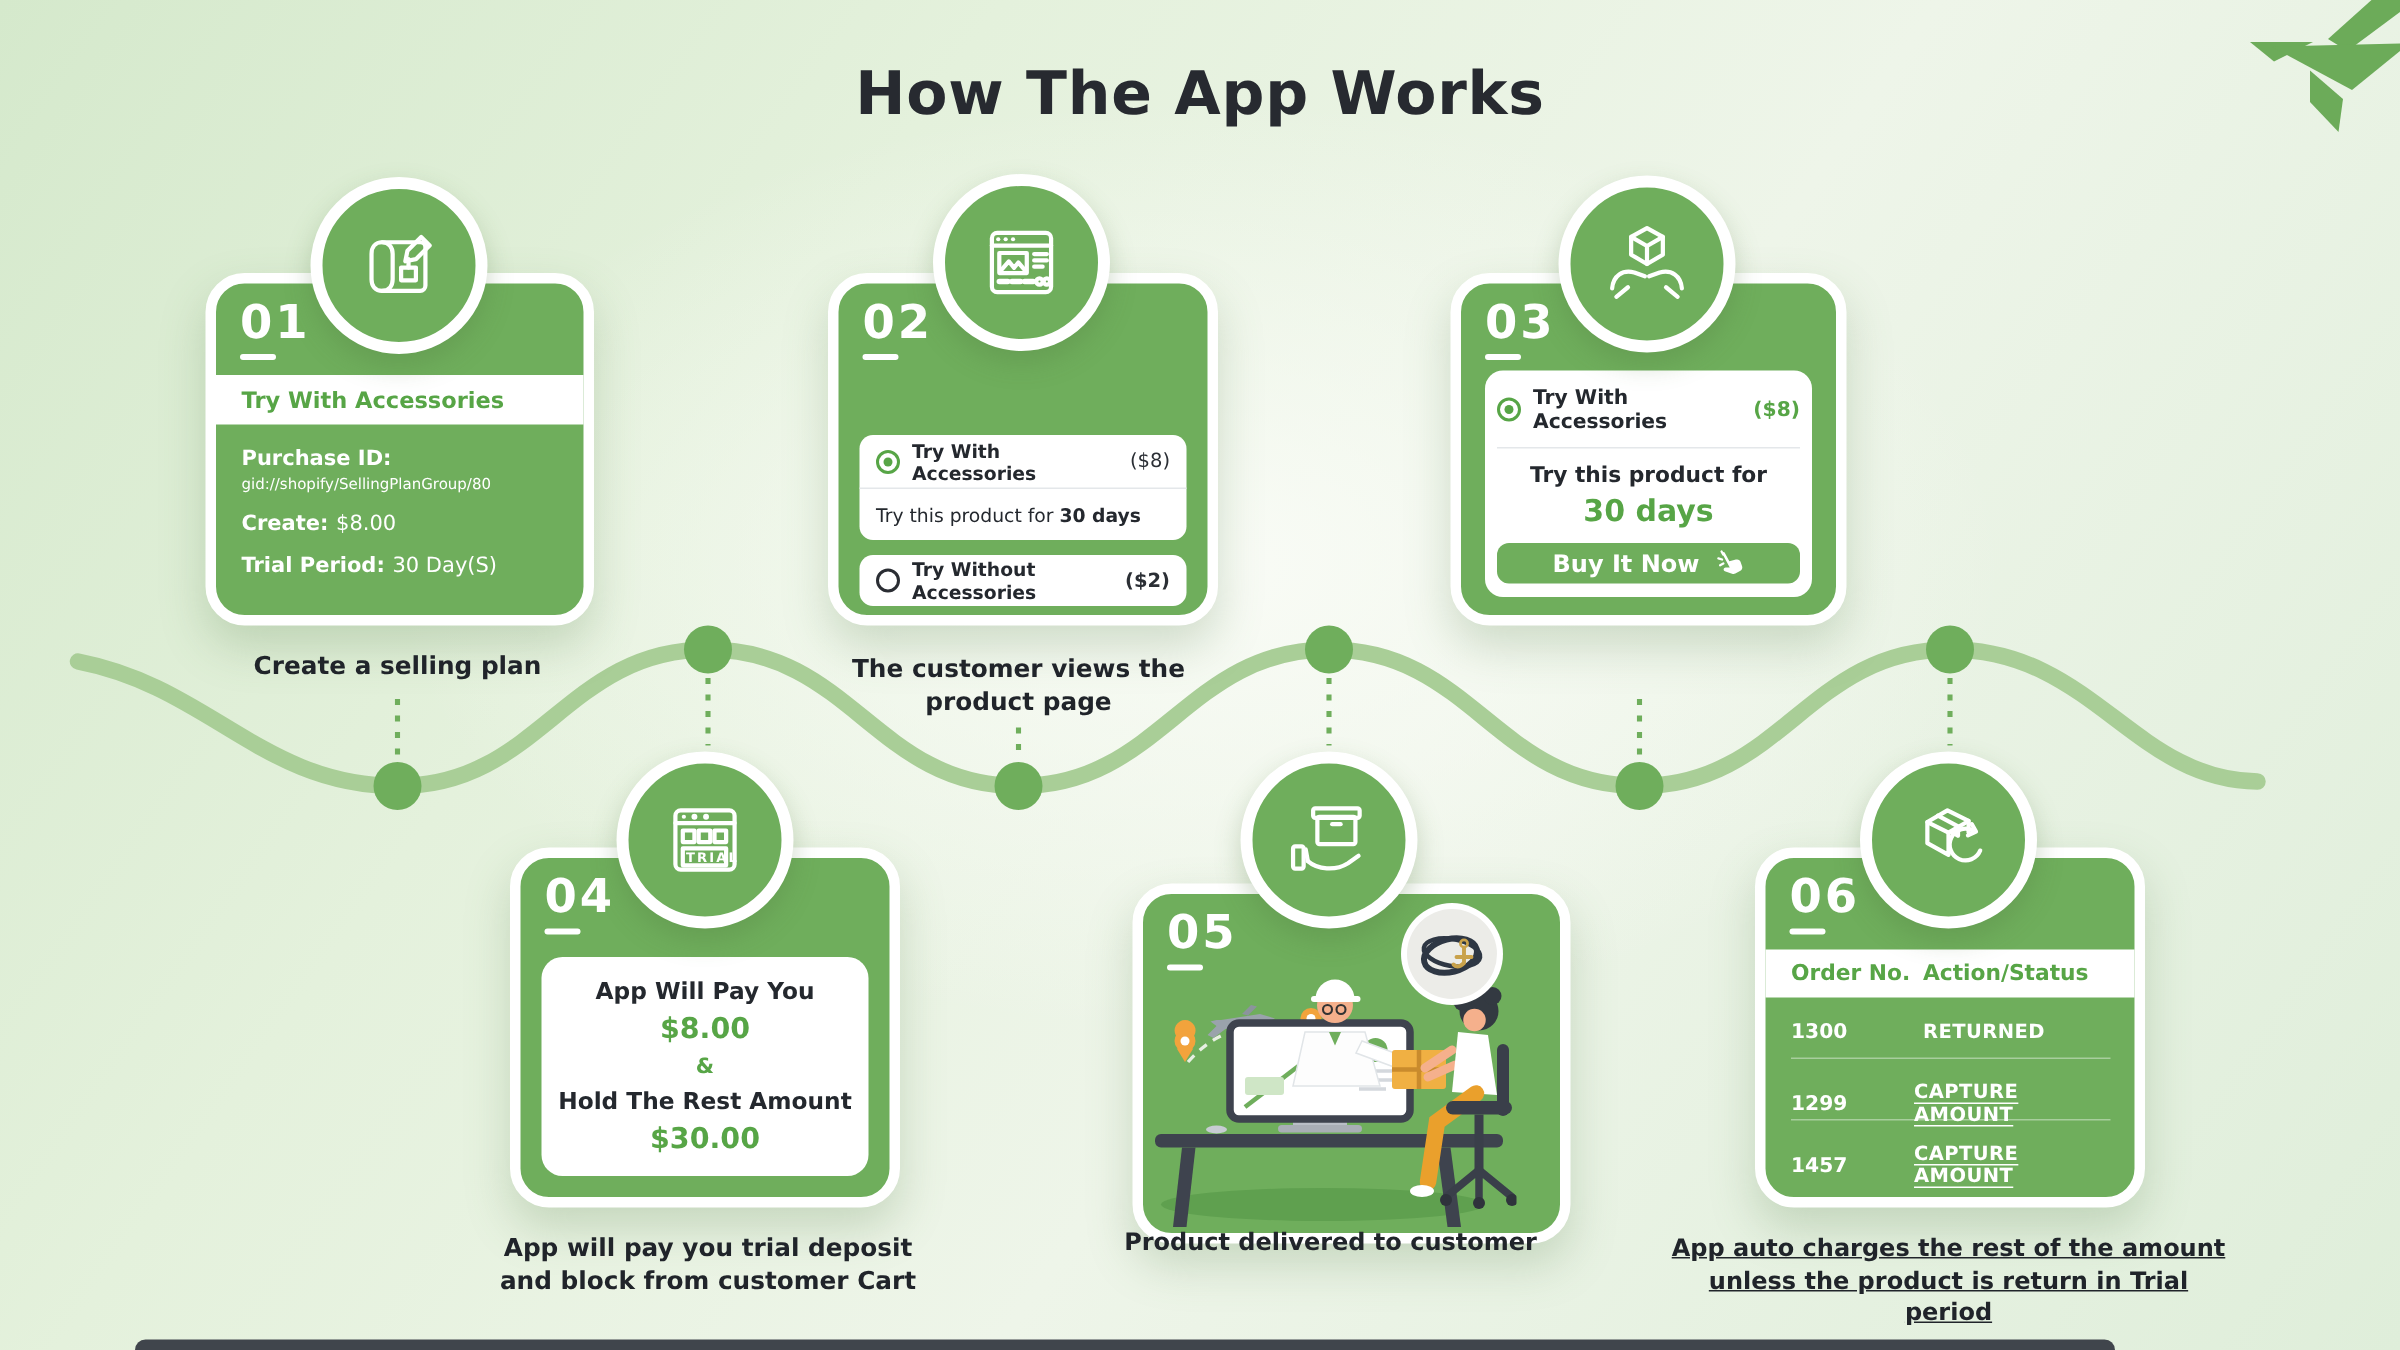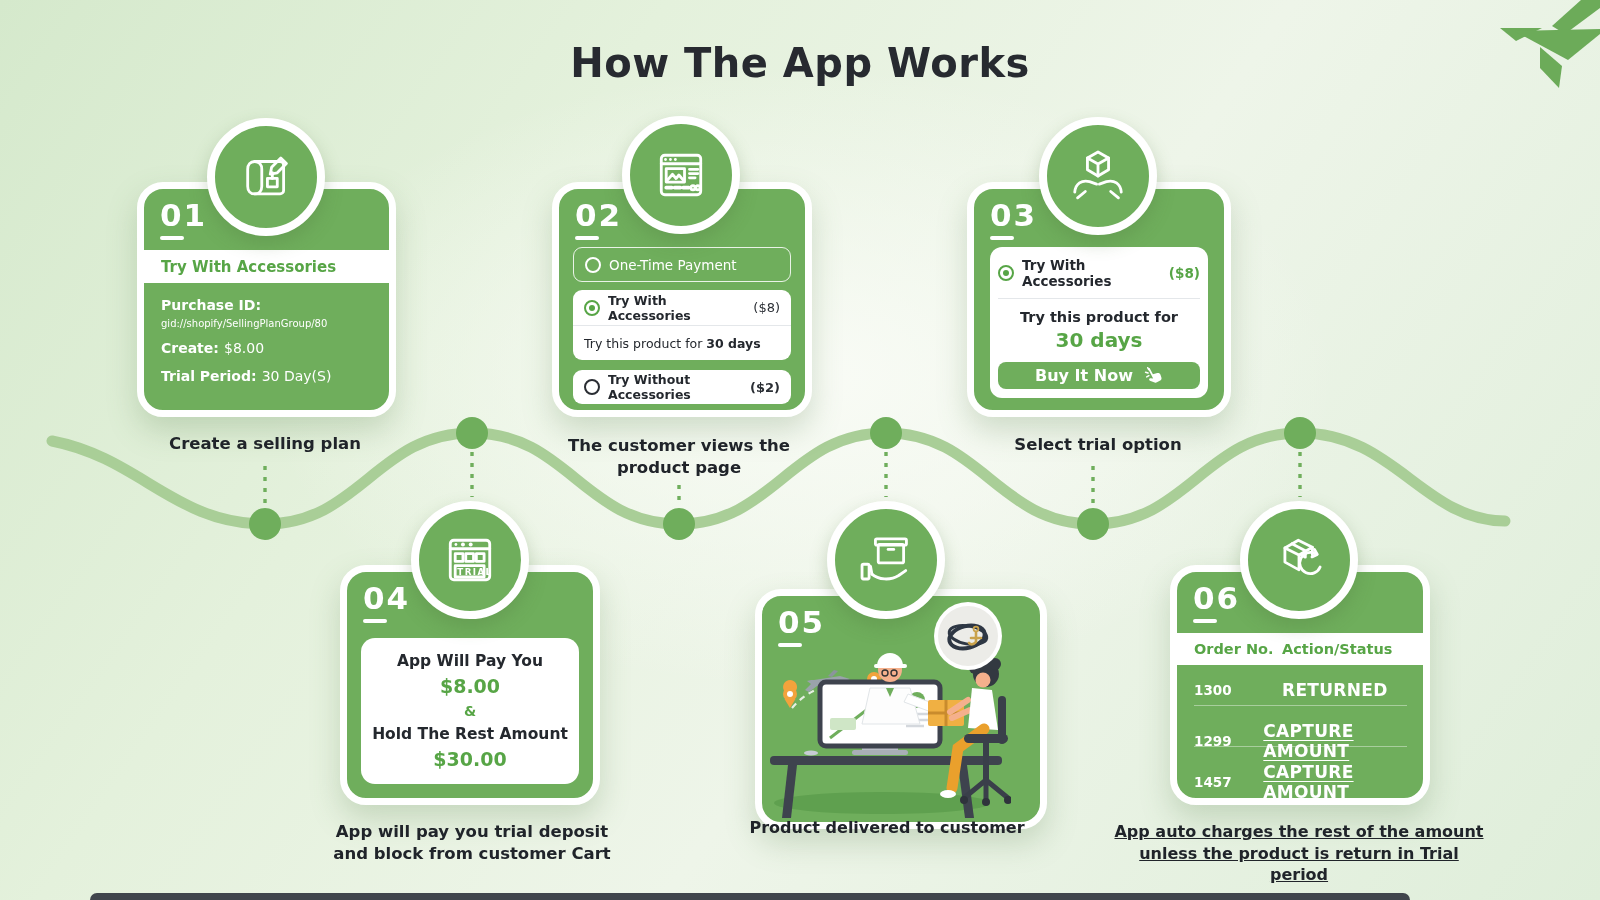--- a/index.html
+++ b/index.html
@@ -74,21 +74,21 @@
     display:flex;flex-direction:column;align-items:center;justify-content:space-evenly;padding:8px 4px;box-sizing:border-box;}
   .l-dark{color:#24282e;font-weight:700;font-size:15.5px;}
   .l-green{color:#57A546;font-weight:800;font-size:14px;}
   .l-green-big{color:#57A546;font-weight:800;font-size:19px;}
   
   .thead{position:absolute;left:0;right:0;top:61px;height:32px;background:#fff;display:flex;align-items:center;}
   .th1{margin-left:17px;width:88px;color:#57A546;font-weight:700;font-size:14.5px;}
   .th2{color:#57A546;font-weight:700;font-size:14.5px;}
   .trow{position:absolute;left:17px;right:16px;display:flex;align-items:center;color:#fff;}
   .td1{width:88px;font-size:13.5px;font-weight:700;}
-  .td2{font-size:17px;font-weight:700;letter-spacing:.3px;}
+  .td2{font-size:13px;font-weight:700;letter-spacing:.3px;}
   .td2.link{text-decoration:underline;text-underline-offset:3px;cursor:pointer;}
   .tdiv{position:absolute;left:17px;right:16px;height:1px;background:rgba(255,255,255,.4);}
   
   .illus{position:absolute;left:0;top:0;width:249px;height:226px;}
   
   .logo{position:absolute;right:0;top:0;}
   .bottombar{position:absolute;left:90px;bottom:0;width:1320px;height:7px;background:#40454c;border-radius:8px 8px 0 0;}
   .icon-svg{width:62px;height:62px;}
 </style>
 </head>
@@ -155,24 +155,20 @@
         <path d="M26 15 l6.5 -6.5 4 4 -6.5 6.5 -5 1 z"></path>
       </g>
     </svg>
   </div>
   <div class="cap p1">
     <div>Create a selling plan</div>
   </div>
 
   <div class="card c2">
     <div class="num"><span>02</span><span class="bar"></span></div>
-    <div class="opt opt-outline">
-      <span class="radio r-white"></span>
-      <span>One-Time Payment</span>
-    </div>
     <div class="opt opt-mid">
       <div class="optrow">
         <span class="radio r-green"></span>
         <span class="optlabel">Try With Accessories</span>
         <span class="optprice">($8)</span>
       </div>
       <div class="optsub">
         <span>Try this product for </span>&nbsp;<b>30 days</b>
       </div>
     </div>
@@ -231,23 +227,20 @@
   <div class="circle ci3">
     <svg class="icon-svg" viewBox="0 0 44 44">
       <g stroke="#fff" stroke-width="2" fill="none" stroke-linecap="round" stroke-linejoin="round">
         <path d="M22 5 l7.5 4.2 v8.4 L22 22 l-7.5 -4.4 v-8.4 Z"></path>
         <path d="M14.5 9.2 L22 13.5 l7.5 -4.3 M22 13.5 V22"></path>
         <path d="M5.5 33.5 c.5 -6 5 -9 10.5 -7.5 l5 1.8"></path>
         <path d="M38.5 33.5 c-.5 -6 -5 -9 -10.5 -7.5 l-5 1.8"></path>
         <path d="M7.5 37.5 l5.5 -4.5 M36.5 37.5 l-5.5 -4.5"></path>
       </g>
     </svg>
-  </div>
-  <div class="cap p3">
-    <div>Select trial option</div>
   </div>
 
   <div class="card c4">
     <div class="num"><span>04</span><span class="bar"></span></div>
     <div class="panel4">
       <div class="l-dark">App Will Pay You</div>
       <div class="l-green-big">$8.00</div>
       <div class="l-green">&amp;</div>
       <div class="l-dark">Hold The Rest Amount</div>
       <div class="l-green-big">$30.00</div>

